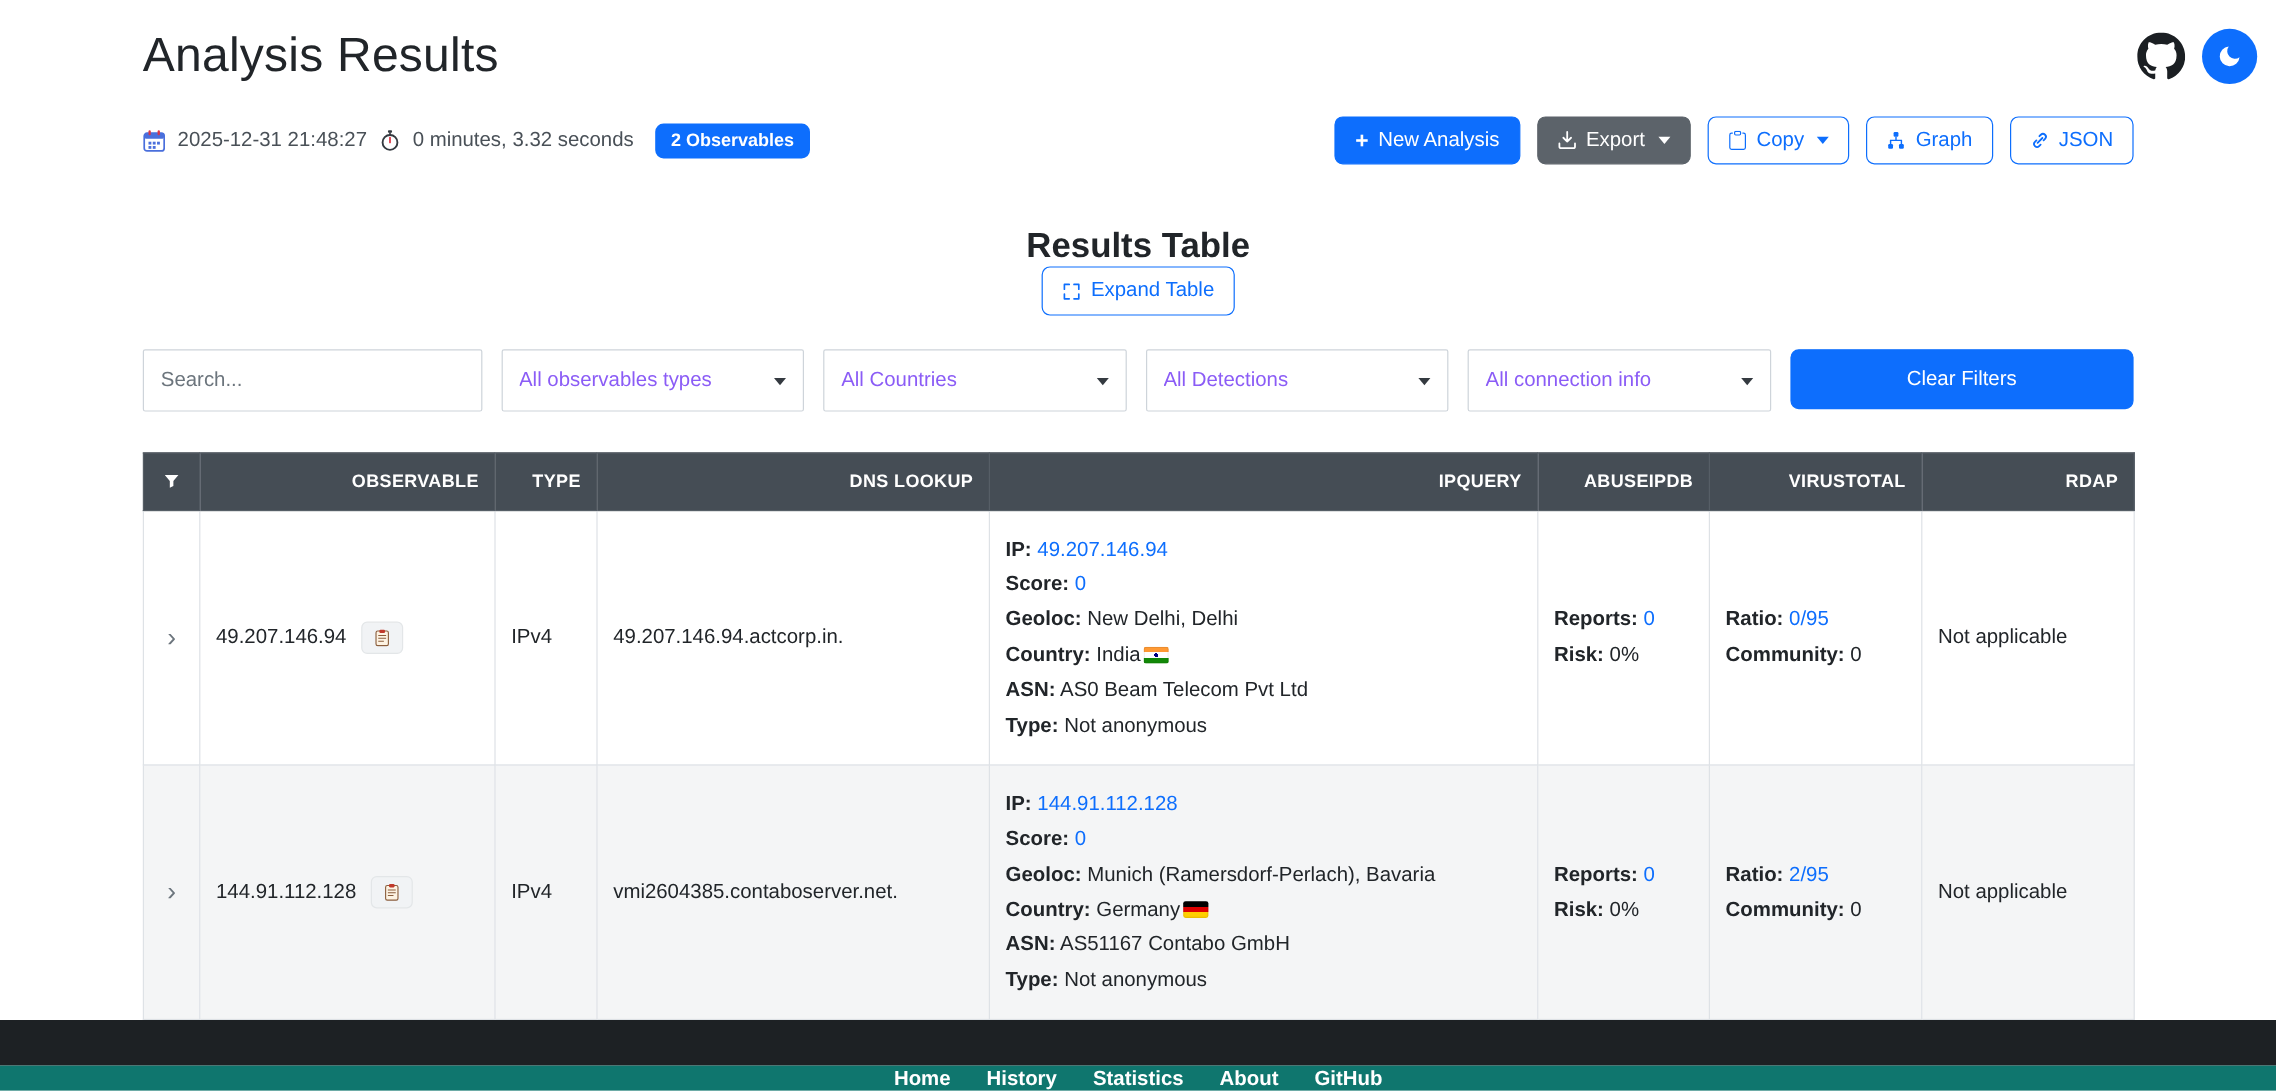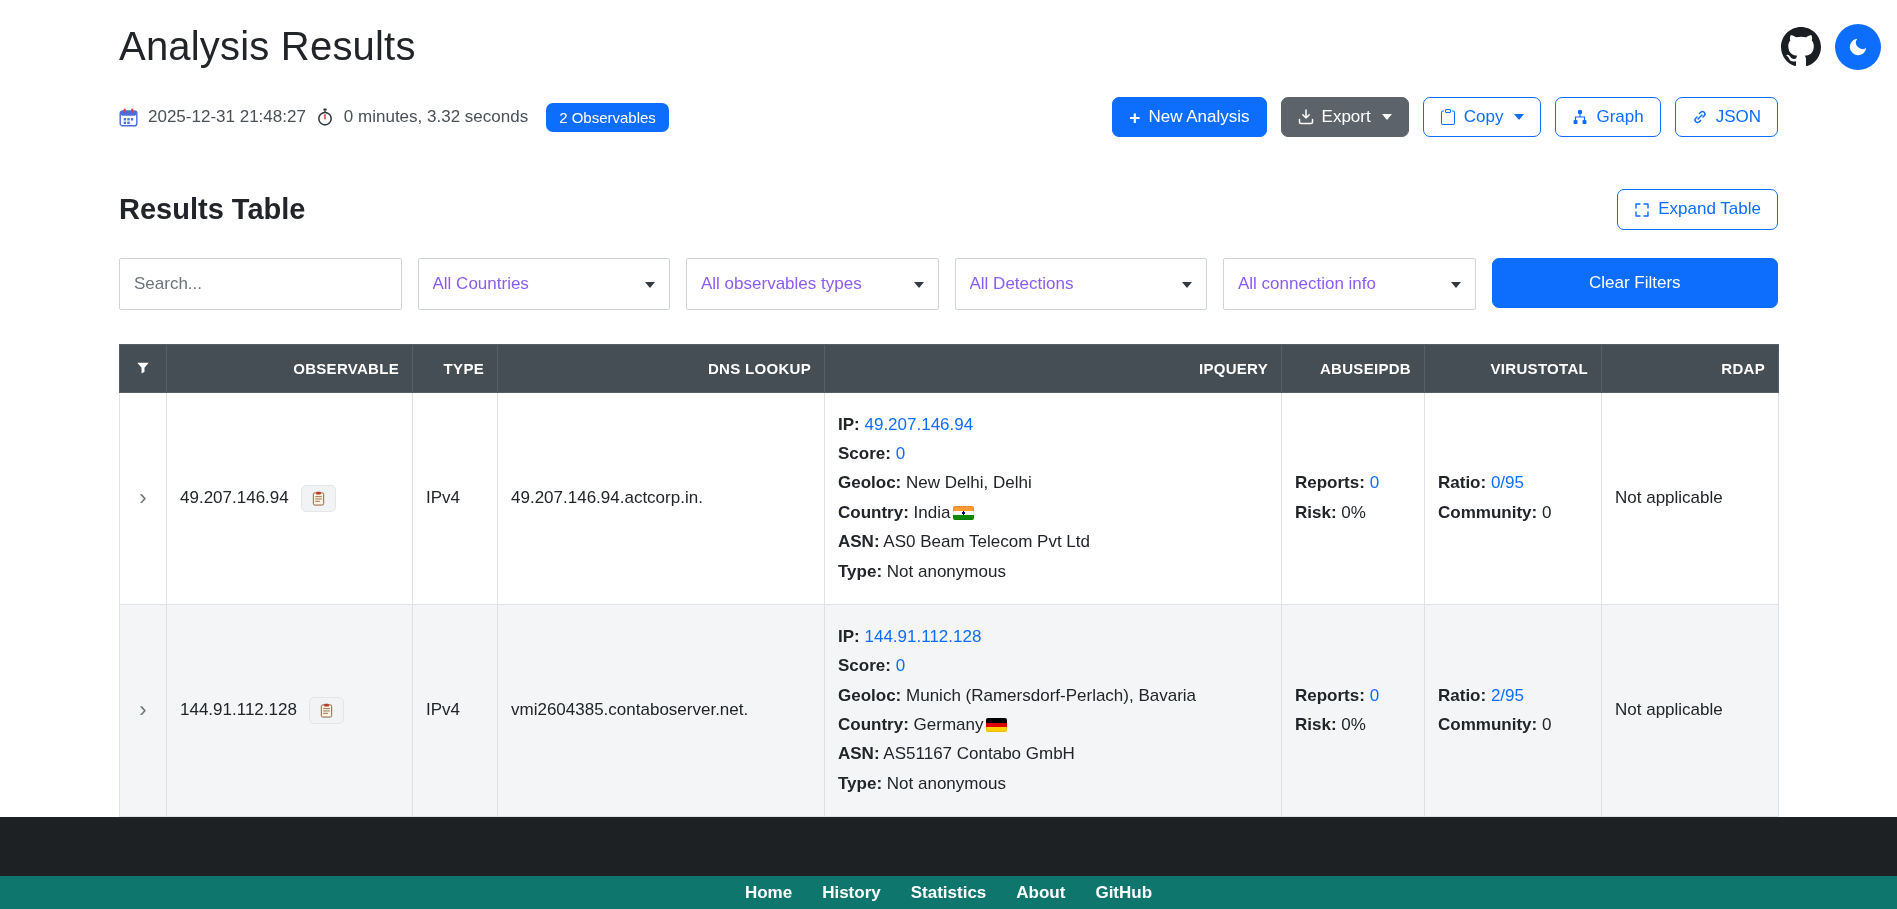--- a/index.html
+++ b/index.html
@@ -26,21 +26,21 @@
     width: 46px; height: 46px; border-radius: 50%;
     background: #0d6efd; border: none; cursor: pointer;
     display: inline-flex; align-items: center; justify-content: center; color: #fff;
   }
 
   
   .meta-row { margin-top: 28px; display: flex; align-items: center; justify-content: space-between; }
   .meta-left { display: flex; align-items: center; gap: 10px; font-size: 17px; color: #495057; }
   .meta-icon { display: inline-flex; }
   .badge {
-    background: #0d6efd; color: #fff; font-weight: 400; font-size: 15px;
+    background: #0d6efd; color: #fff; font-weight: 700; font-size: 15px;
     padding: 6px 13px; border-radius: 7px; margin-left: 8px;
   }
   .meta-actions { display: flex; align-items: center; gap: 14px; }
 
   
   .btn {
     display: inline-flex; align-items: center; gap: 8px;
     font-family: inherit; font-size: 17px; line-height: 1.2;
     padding: 9px 16px; border-radius: 7px; cursor: pointer;
     border: 1px solid transparent; white-space: nowrap;
@@ -49,21 +49,21 @@
   .btn-secondary { background: #5c636a; border-color: #5c636a; color: #fff; }
   .btn-outline   { background: #ffffff; border-color: #0d6efd; color: #0d6efd; }
   .plus-glyph { font-size: 19px; font-weight: 700; line-height: 1; }
   .caret {
     display: inline-block; width: 0; height: 0; margin-left: 3px;
     border-left: 5px solid transparent; border-right: 5px solid transparent;
     border-top: 6px solid currentColor;
   }
 
   
-  .results-header { margin-top: 52px; display: flex; align-items: center; justify-content: space-between; }
+  .results-header { margin-top: 52px; display: flex; align-items: center; justify-content: space-between; flex-direction: column; }
   .results-heading { font-size: 29px; font-weight: 700; color: #212529; }
 
   
   .filters-row { margin-top: 28px; display: flex; gap: 16px; }
   .filters-row > * { flex: 1 1 0; min-width: 0; }
   .form-control, .form-select {
     height: 52px; font-family: inherit; font-size: 17px; color: #8b5cf6;
     border: 1px solid #ced4da; border-radius: 2px; background: #fff;
     padding: 0 14px; width: 100%;
   }
@@ -238,26 +238,26 @@
           </svg>
         </span>
         <span>Expand Table</span>
       </button>
     </div>
 
     <div class="filters-row">
       <input class="form-control" type="text" placeholder="Search..." style="">
       <div class="select-wrap">
         <select class="form-select">
-          <option>All Countries</option>
+          <option>All observables types</option>
         </select>
       </div>
       <div class="select-wrap">
         <select class="form-select">
-          <option>All observables types</option>
+          <option>All Countries</option>
         </select>
       </div>
       <div class="select-wrap">
         <select class="form-select">
           <option>All Detections</option>
         </select>
       </div>
       <div class="select-wrap">
         <select class="form-select">
           <option>All connection info</option>

